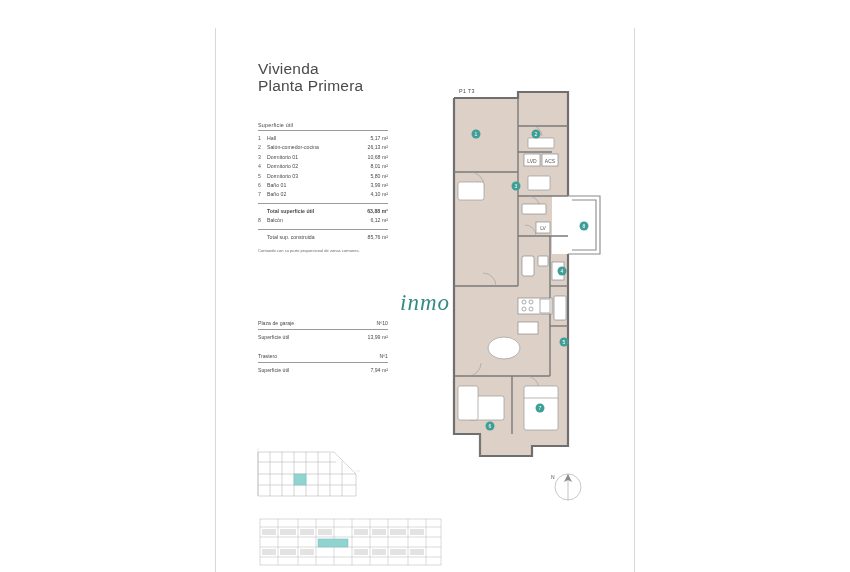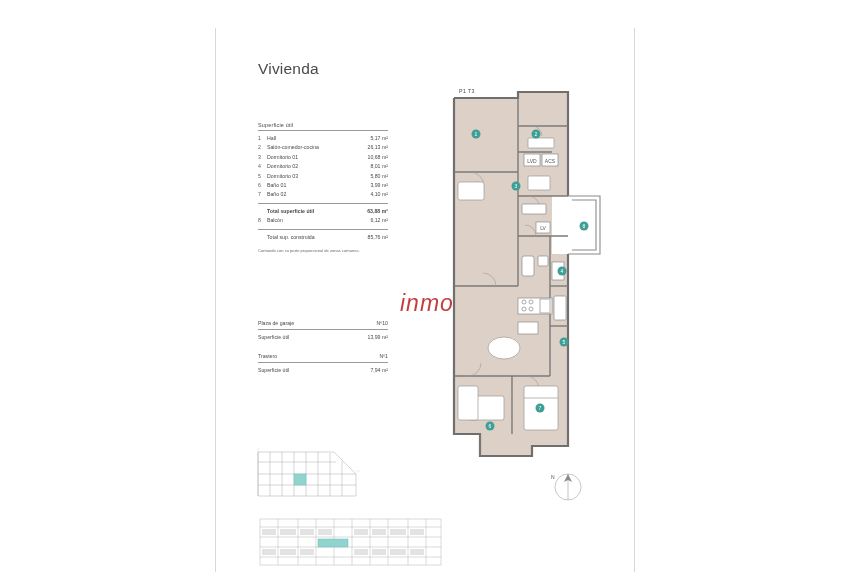--- a/index.html
+++ b/index.html
@@ -157,39 +157,40 @@
     position: absolute;
     left: 551px; top: 446px;
     font-size: 5px;
     color: #555;
   }
 
   
   .watermark {
     position: absolute;
     left: 400px; top: 262px;
-    font-family: Liberation Sans, sans-serif;
+    font-family: Liberation Serif, serif;
     font-style: italic;
     font-size: 23px;
-    color: #b91c1c;
+    color: #0f766e;
     opacity: .85;
     letter-spacing: 1px;
     pointer-events: none;
     user-select: none;
   }
 </style>
 </head>
 <body>
 
 <div class="page">
 
   <div class="sheet-frame"></div>
 
   <div class="title-block">
     <div class="title-line">Vivienda</div>
+    <div class="title-line">Planta Primera</div>
   </div>
 
   <div class="surface-table">
     <div class="st-head">Superficie útil</div>
 
     <div class="row">
       <span class="num">1</span>
       <span class="nm">Hall</span>
       <span class="val">5,17 m²</span>
     </div>

